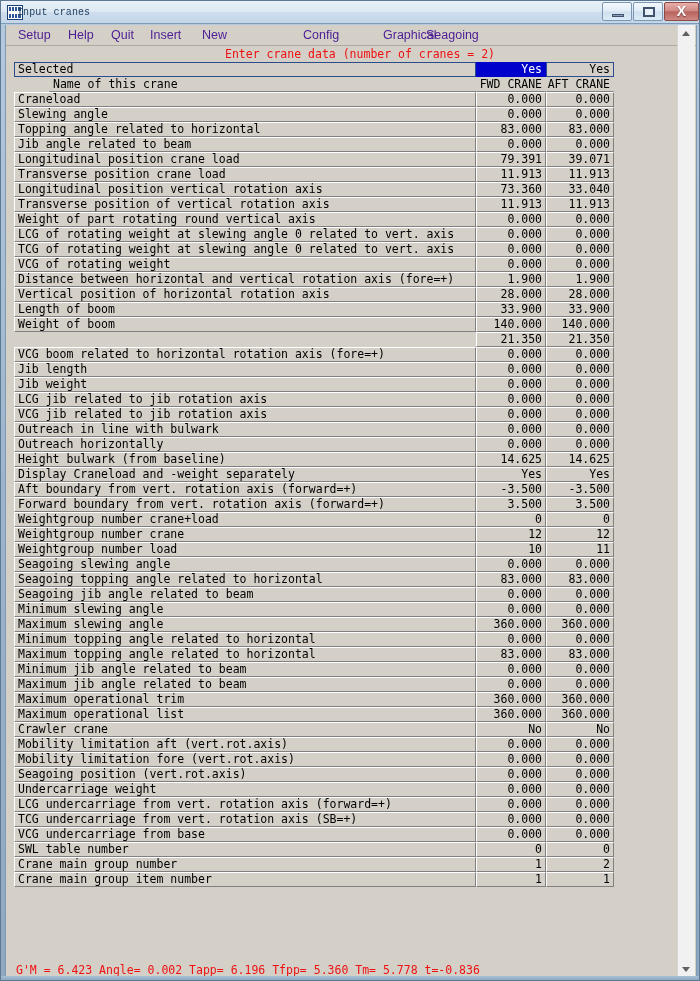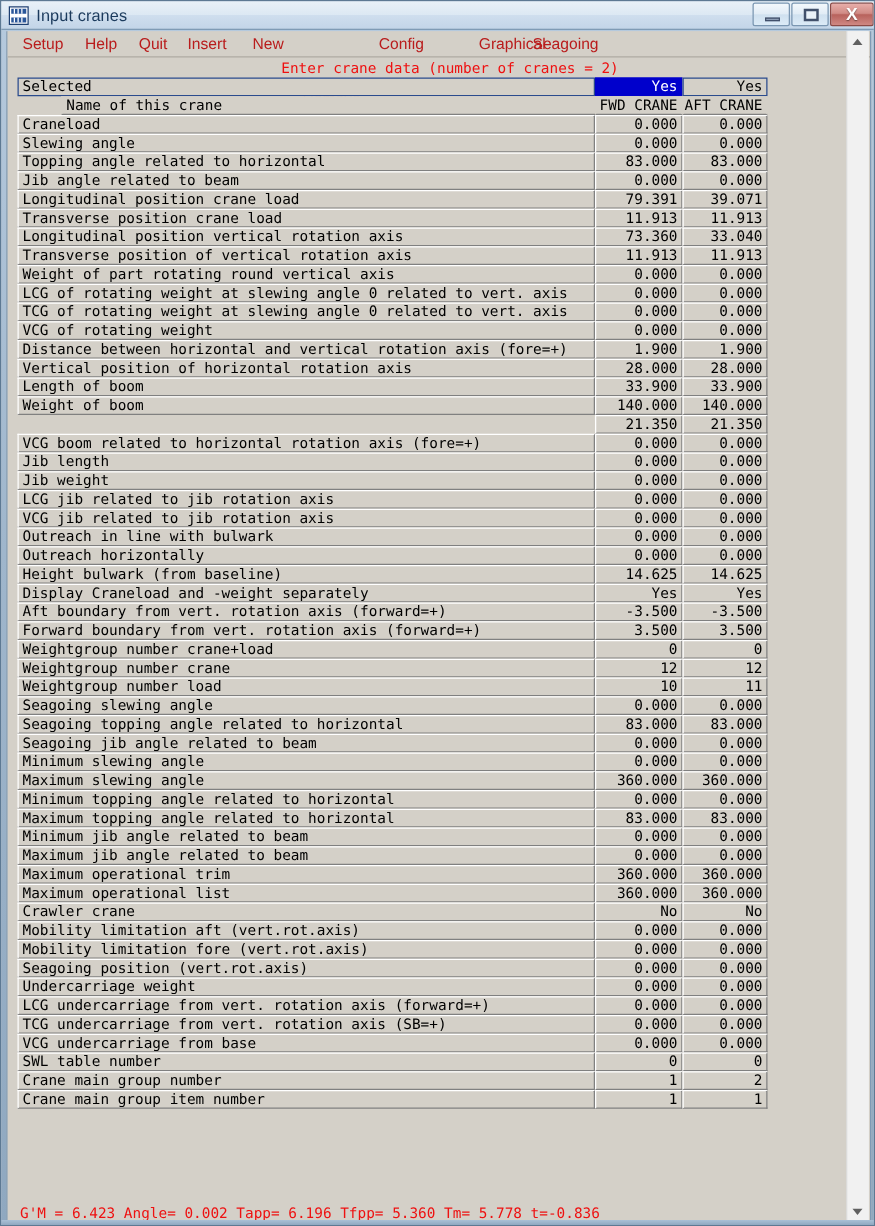--- a/index.html
+++ b/index.html
@@ -42,23 +42,23 @@
     position: absolute; left: 1px; width: 12px; height: 4px;
     background: #2a5699;
   }
   #app-icon .bar.b1 { top: 1px; }
   #app-icon .bar.b2 { top: 8px; }
   #app-icon .tick {
     position: absolute; width: 1px; height: 4px; background: #ffffff;
   }
   #title-text {
     position: absolute;
-    left: 28px; top: 3px;
-    font-family: Liberation Sans, sans-serif;
-    font-size: 13px;
+    left: 16px; top: 3px;
+    font-family: Liberation Mono, monospace;
+    font-size: 10px;
     color: #1b3a5c;
     line-height: 17px;
     letter-spacing: 0.1px;
     white-space: nowrap;
   }
 
   
   .winbtn {
     position: absolute;
     top: 1px;
@@ -117,21 +117,21 @@
     background: #d4d0c8;
     border-bottom: 1px solid #aeaaa2;
   }
   .menu-item {
     position: absolute;
     top: 2px;
     height: 17px;
     font-family: "Liberation Sans", sans-serif;
     font-size: 12.5px;
     line-height: 17px;
-    color: #b91c1c;
+    color: #4c1d95;
     white-space: nowrap;
     padding: 0 4px;
     cursor: default;
   }
 
   
   #infoline {
     position: absolute;
     left: 0; top: 22px;
     width: 692px; height: 14px;

